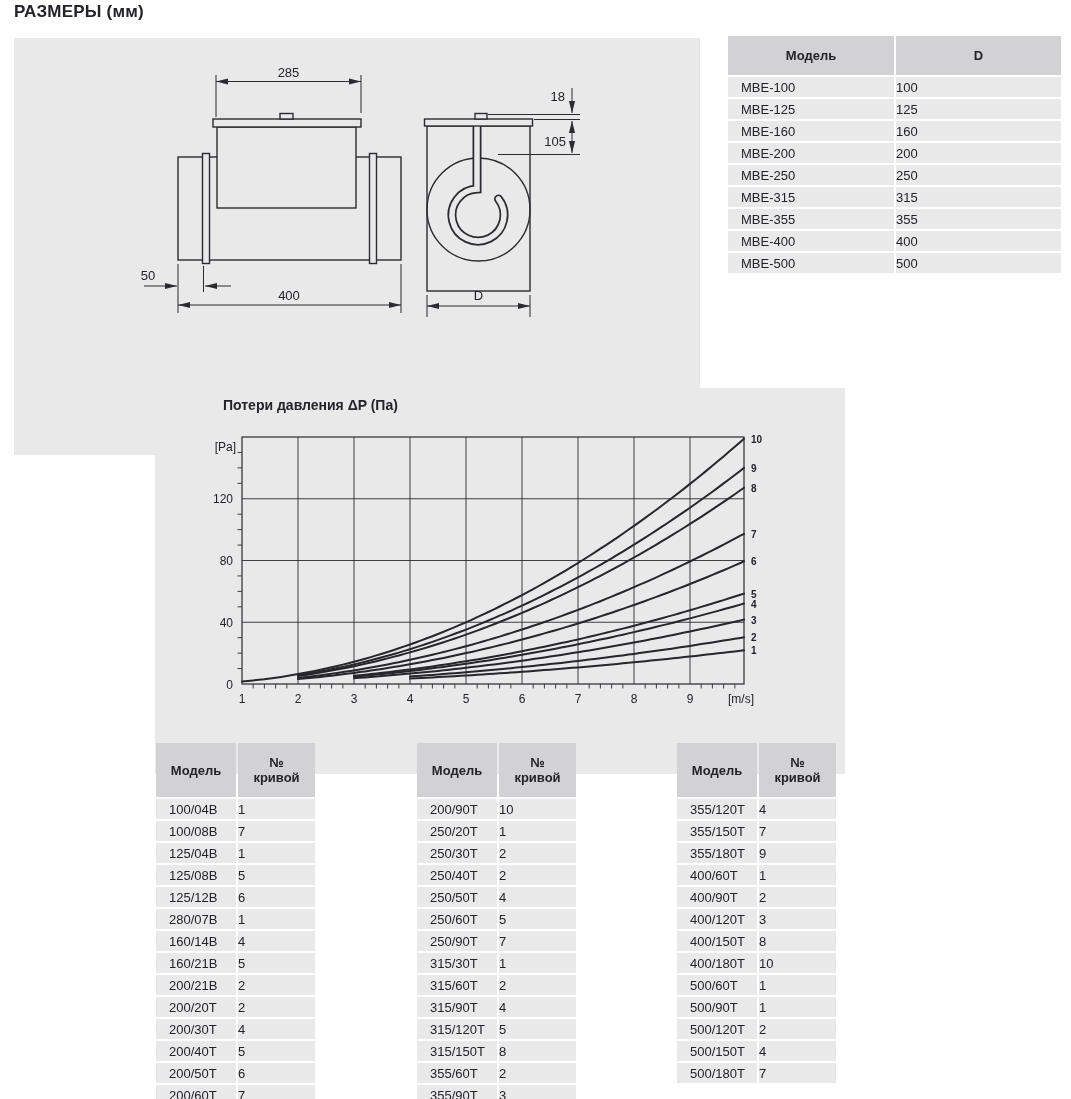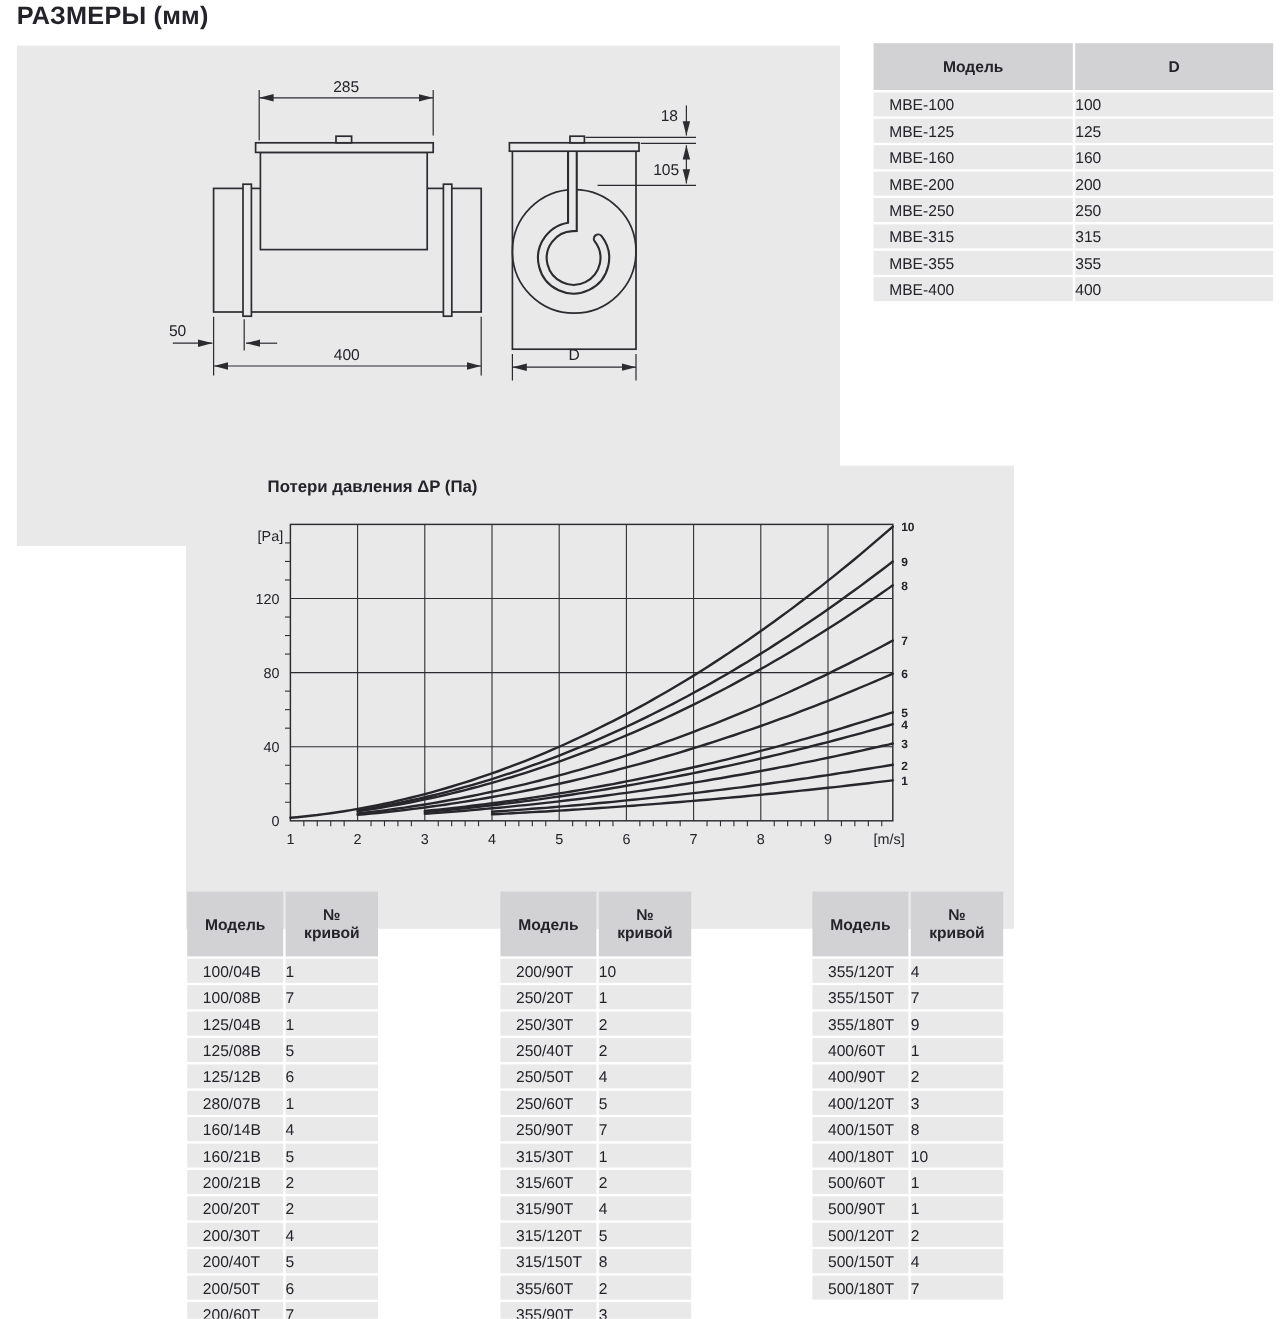--- a/index.html
+++ b/index.html
@@ -7,21 +7,21 @@
     --text:#232329; --line:#2b2b30;
   }
   *{box-sizing:border-box}
   html,body{margin:0;padding:0}
   body{
     width:1071px;height:1099px;position:relative;background:#ffffff;
     font-family:"Liberation Sans",sans-serif;color:var(--text);
   }
   .page-title{
     position:absolute;left:14px;top:2px;margin:0;
-    font-size:21px;font-weight:700;letter-spacing:.2px;
+    font-size:17px;font-weight:700;letter-spacing:.2px;
   }
   .panel{position:absolute;background:var(--panel-bg)}
   #drawing-panel{left:14px;top:38px;width:686px;height:417px}
   #chart-panel{left:155px;top:388px;width:690px;height:386px}
   #chart-title{
     position:absolute;left:68px;top:9px;font-size:14px;font-weight:700;
   }
   svg{display:block}
   .abs-svg{position:absolute;left:0;top:0}
 
@@ -168,20 +168,24 @@
         <td>МВЕ-315</td>
         <td class="c">315</td>
       </tr>
       <tr>
         <td>МВЕ-355</td>
         <td class="c">355</td>
       </tr>
       <tr>
         <td>МВЕ-400</td>
         <td class="c">400</td>
+      </tr>
+      <tr>
+        <td>МВЕ-500</td>
+        <td class="c">500</td>
       </tr>
     </tbody>
   </table>
 
 <div class="panel" id="chart-panel">
   <div id="chart-title">Потери давления ΔP (Па)</div>
   <svg class="abs-svg" id="pressure-chart" width="690" height="338" viewBox="155 388 690 338">
     <g id="chart-grid">
         <line stroke="#2b2b30" stroke-width="0.9" x1="298" y1="437" x2="298" y2="684"></line>
         <line stroke="#2b2b30" stroke-width="0.9" x1="354" y1="437" x2="354" y2="684"></line>

